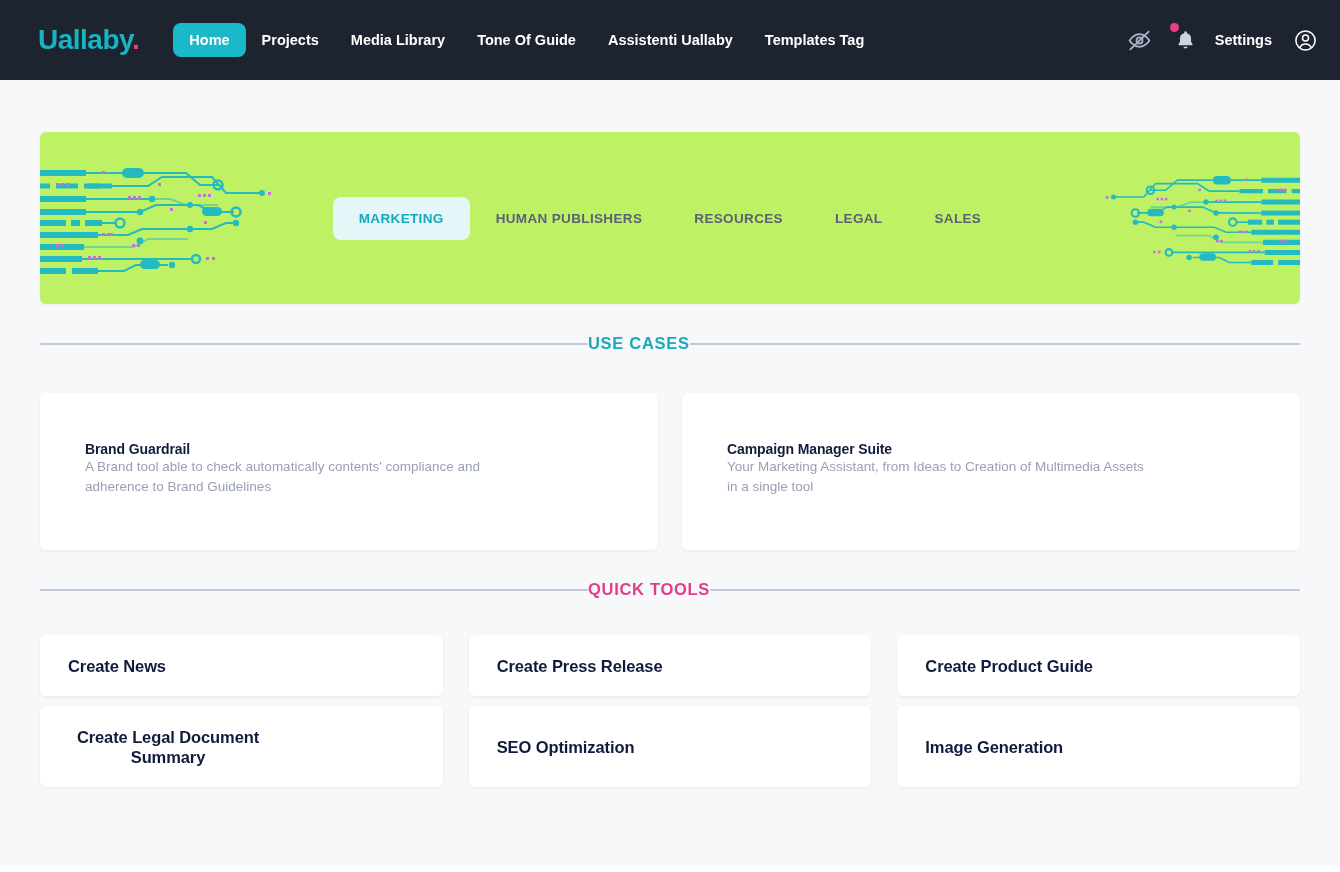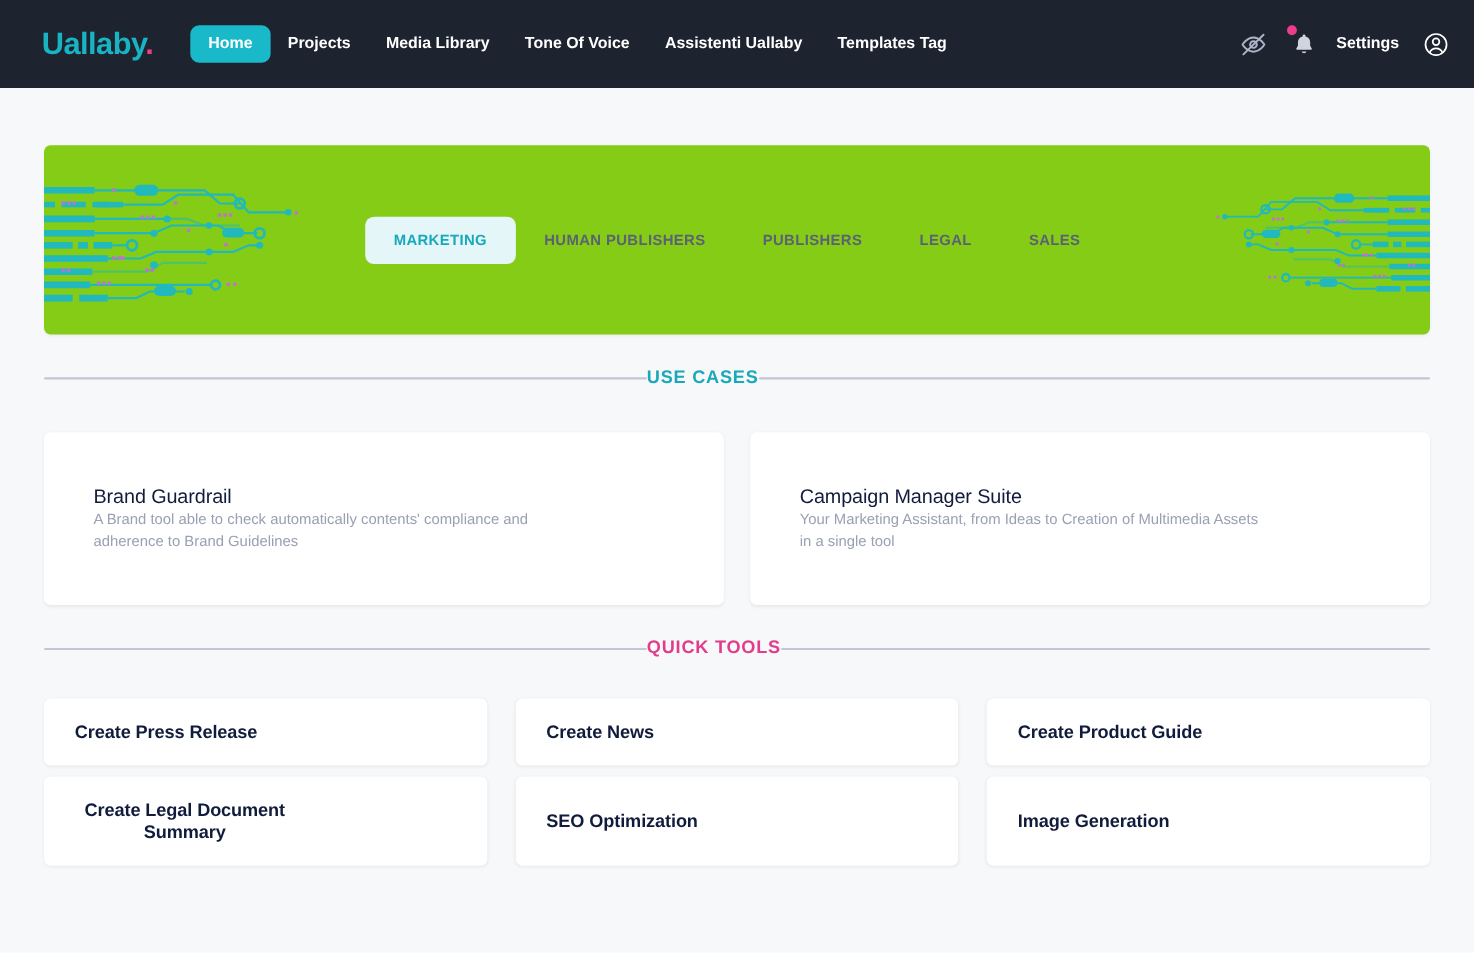--- a/index.html
+++ b/index.html
@@ -90,21 +90,21 @@
   .page {
     padding: 0 40px;
     height: 734px;
     position: relative;
   }
 
   
   .banner {
     margin-top: 52px;
     height: 172px;
-    background: #84cc16;
+    background: #bef264;
     border-radius: 6px;
     box-shadow: 0 1px 3px rgba(22,30,60,0.06);
     display: flex;
     align-items: center;
     justify-content: center;
     position: relative;
     overflow: hidden;
   }
   .circuit {
     position: absolute;
@@ -168,22 +168,22 @@
   }
   .uc-card {
     background: #ffffff;
     border-radius: 6px;
     box-shadow: 0 1px 3px rgba(22,30,60,0.07);
     height: 157px;
     padding: 48px 44px 0 45px;
     cursor: pointer;
   }
   .uc-title {
-    font-size: 18px;
-    font-weight: 400;
+    font-size: 14px;
+    font-weight: 700;
     color: #111c3c;
     letter-spacing: -0.1px;
   }
   .uc-desc {
     font-size: 13.5px;
     line-height: 20px;
     color: #9aa0b4;
     max-width: 420px;
   }
 
@@ -230,21 +230,21 @@
 
 <div class="topbar">
   <div class="logo">
     <span>Uallaby</span><span class="dot">.</span>
   </div>
 
   <div class="nav">
     <div class="nav-item active">Home</div>
     <div class="nav-item">Projects</div>
     <div class="nav-item">Media Library</div>
-    <div class="nav-item">Tone Of Voice</div>
+    <div class="nav-item">Tone Of Guide</div>
     <div class="nav-item">Assistenti Uallaby</div>
     <div class="nav-item">Templates Tag</div>
   </div>
 
   <div class="header-right">
     <div class="icon-btn" title="visibility off">
       <svg width="25" height="25" viewBox="0 0 24 24" fill="none" stroke="#aeb4c6" stroke-width="1.7" stroke-linecap="round" stroke-linejoin="round">
         <path d="M2.5 12s3.6-6.2 9.5-6.2 9.5 6.2 9.5 6.2-3.6 6.2-9.5 6.2S2.5 12 2.5 12Z"></path>
         <circle cx="12" cy="12" r="2.9"></circle>
         <line x1="3.2" y1="20.6" x2="20.8" y2="3.4"></line>
@@ -349,21 +349,21 @@
         <rect x="164" y="60" width="3" height="3"></rect>
         <rect x="228" y="31" width="3" height="3"></rect>
         <rect x="166" y="96" width="3" height="3"></rect>
           <rect x="172" y="96" width="3" height="3"></rect>
       </g>
     </svg>
 
     <div class="tabs">
       <div class="tab active">MARKETING</div>
       <div class="tab">HUMAN PUBLISHERS</div>
-      <div class="tab">PUBLISHERS</div>
+      <div class="tab">RESOURCES</div>
       <div class="tab">LEGAL</div>
       <div class="tab">SALES</div>
     </div>
 
     <svg class="circuit right" width="210" height="114" viewBox="0 0 250 114" style="transform:translateY(-50%) scaleX(-1);">
       <g stroke="#1cb8c6" fill="none">
         <path d="M0 12 H46" stroke-width="6"></path>
           <path d="M46 12 H85 L100 12" stroke-width="2"></path>
         <rect x="82" y="7" width="22" height="10" rx="5" fill="#1cb8c6" stroke="none"></rect>
         <path d="M104 12 H146 L160 24 H178" stroke-width="2"></path>
@@ -458,24 +458,24 @@
   </div>
 
   <div class="section-head">
     <div class="rule short"></div>
     <div class="section-title pink">QUICK TOOLS</div>
     <div class="rule"></div>
   </div>
 
   <div class="quicktools">
     <div class="qt-card">
+      <div class="qt-label">Create News</div>
+    </div>
+    <div class="qt-card">
       <div class="qt-label">Create Press Release</div>
-    </div>
-    <div class="qt-card">
-      <div class="qt-label">Create News</div>
     </div>
     <div class="qt-card">
       <div class="qt-label">Create Product Guide</div>
     </div>
     <div class="qt-card tall">
       <div class="qt-label" style="max-width:200px;text-align:center;">Create Legal Document Summary</div>
     </div>
     <div class="qt-card tall">
       <div class="qt-label">SEO Optimization</div>
     </div>

